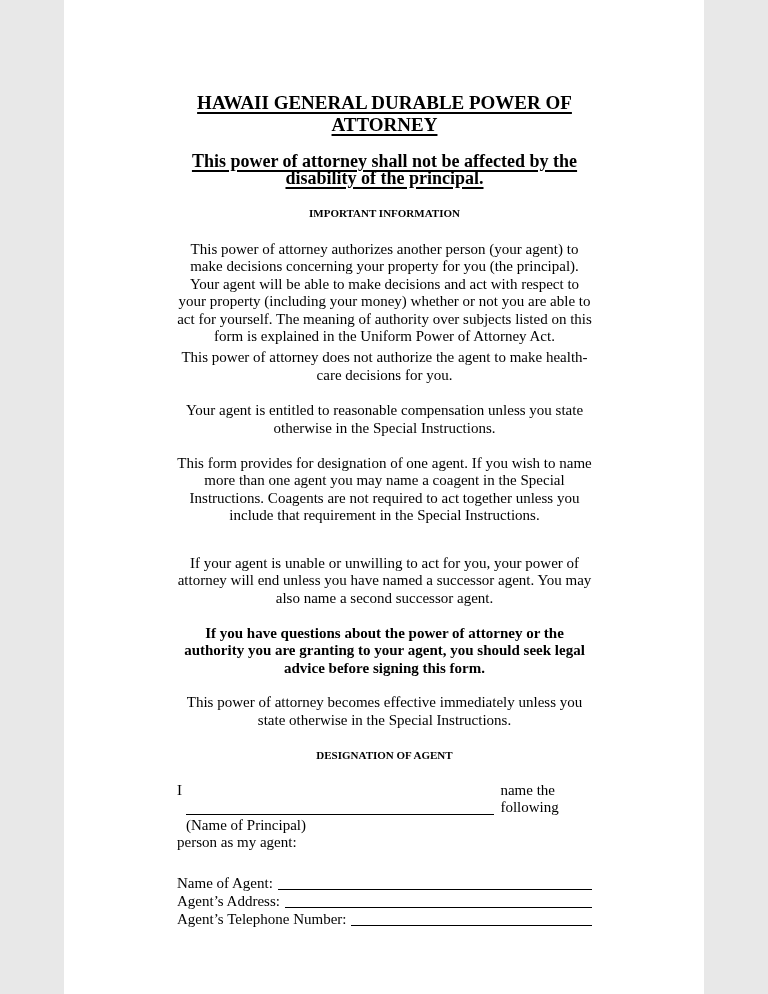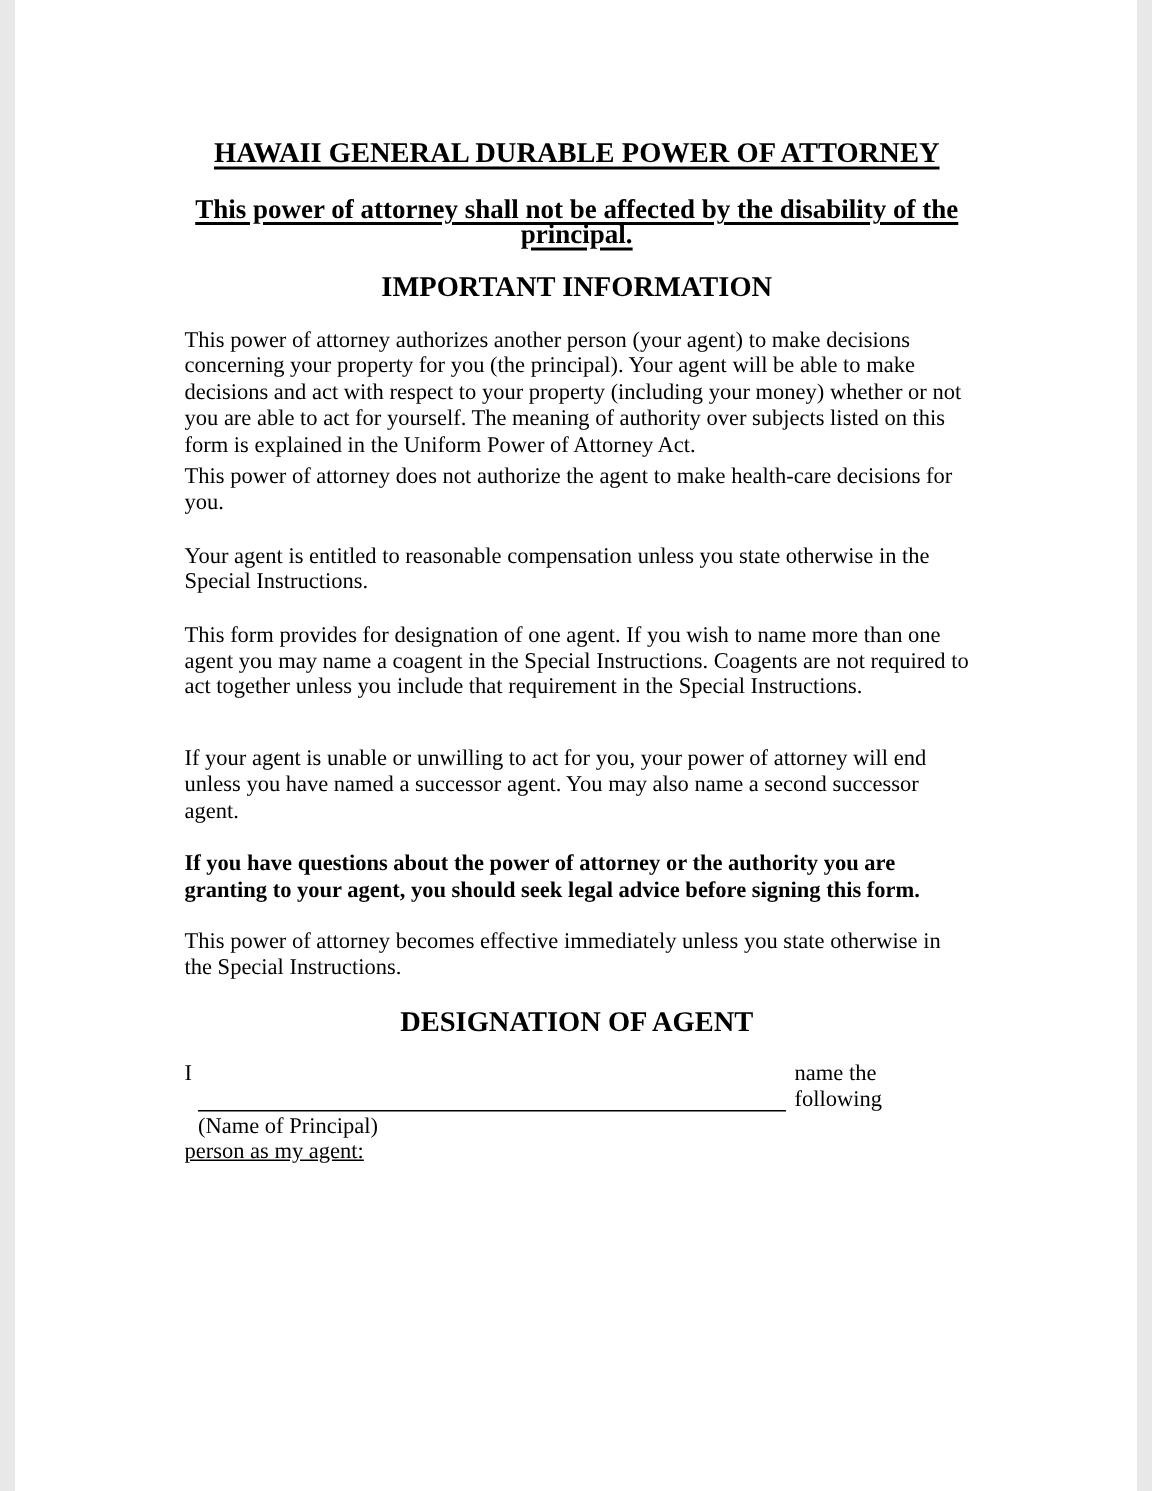--- a/index.html
+++ b/index.html
@@ -1,18 +1,18 @@
 <!DOCTYPE html>
 <html><head>
 <meta charset="utf-8">
 <style>
   html, body { margin: 0; padding: 0; background: #e8e8e8; }
   .page {
     position: relative;
-    width: 748px;
+    width: 640px;
     height: 994px;
     margin: 0 auto;
     background: #ffffff;
     color: #000000;
     font-family: "Liberation Serif", "DejaVu Serif", serif;
     box-sizing: border-box;
     padding: 92px 112px 0 113px;
     overflow: hidden;
   }
   .doc-title {
@@ -29,31 +29,31 @@
     font-size: 18px;
     font-weight: bold;
     text-align: center;
     text-decoration: underline;
     text-underline-offset: 3px;
     text-decoration-thickness: 1.5px;
     margin: 17px 0 0 0;
     line-height: 17px;
   }
   .section-heading {
-    font-size: 19px;
+    font-size: 11px;
     font-weight: bold;
     text-align: center;
     margin: 18px 0 0 0;
     line-height: 17px;
   }
   .para {
     font-size: 15px;
     line-height: 17.4px;
     margin: 17px 0 0 0;
-    text-align: left;
+    text-align: center;
   }
   .para.bold { font-weight: bold; }
   .principal-row {
     display: flex;
     font-size: 15px;
     line-height: 17.4px;
     margin: 18px 0 0 0;
   }
   .principal-row .fill-line {
     width: 393px;
@@ -64,21 +64,20 @@
     width: 393px;
     margin-left: 9px;
     text-align: left;
     font-size: 15px;
     line-height: 17.4px;
   }
   .plain-line {
     font-size: 15px;
     line-height: 17.4px;
     margin: 0;
-    text-decoration: underline;
   }
   .fields { margin-top: 22px; }
   .field-row {
     display: flex;
     font-size: 15px;
     line-height: 18px;
     margin: 0;
   }
   .field-row .fill-line {
     flex: 1;
@@ -117,14 +116,28 @@
   <div class="principal-row">
     <span>I</span>
     <span class="fill-line"></span>
     <span>name the following</span>
   </div>
 
   <div class="caption-row">(Name of Principal)</div>
 
   <div class="plain-line">person as my agent:</div>
 
+  <div class="fields">
+    <div class="field-row">
+      <span>Name of Agent:</span>
+      <span class="fill-line"></span>
+    </div>
+    <div class="field-row">
+      <span>Agent’s Address:</span>
+      <span class="fill-line"></span>
+    </div>
+    <div class="field-row">
+      <span>Agent’s Telephone Number:</span>
+      <span class="fill-line"></span>
+    </div>
+  </div>
 
 </div>
 
 </body></html>

